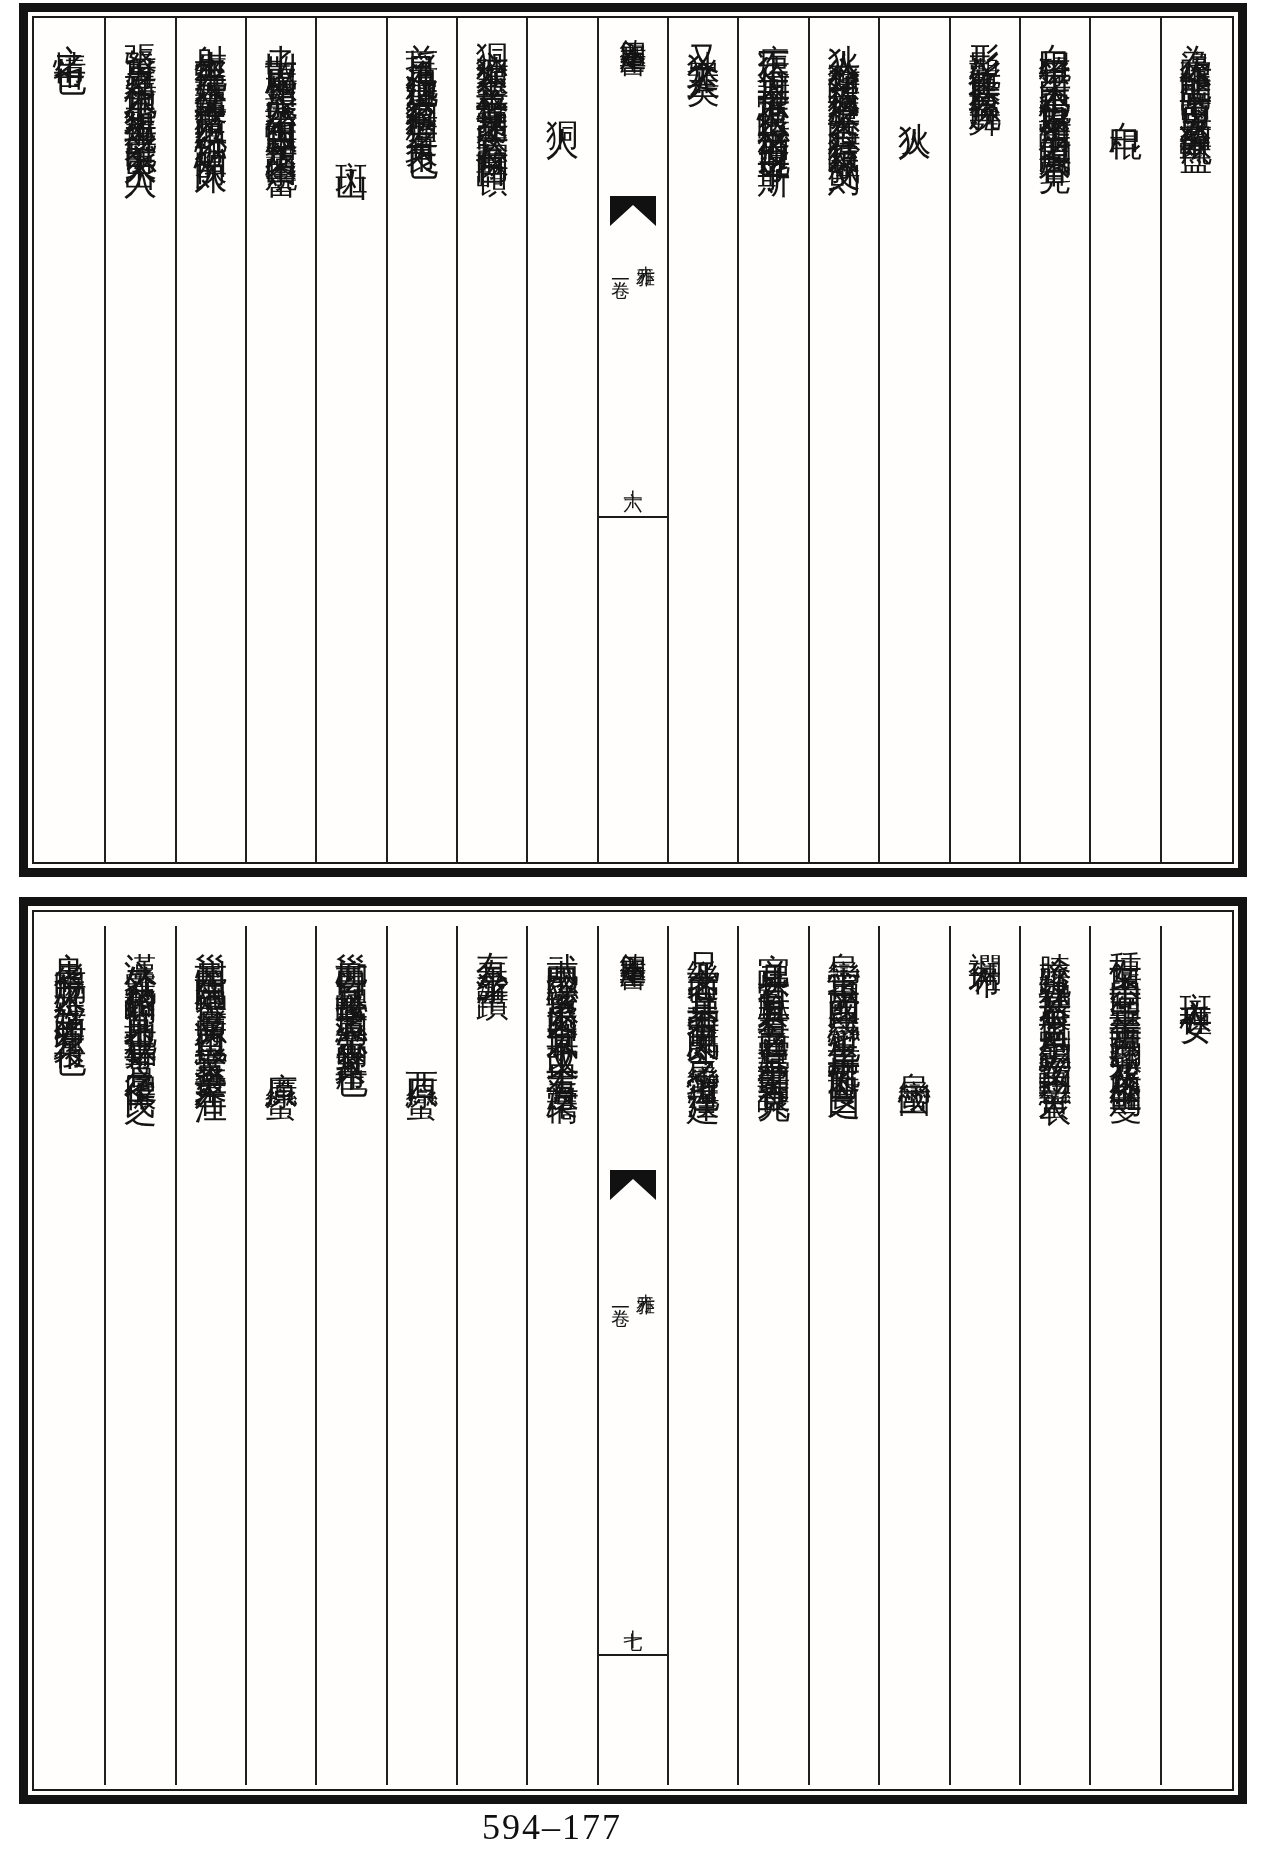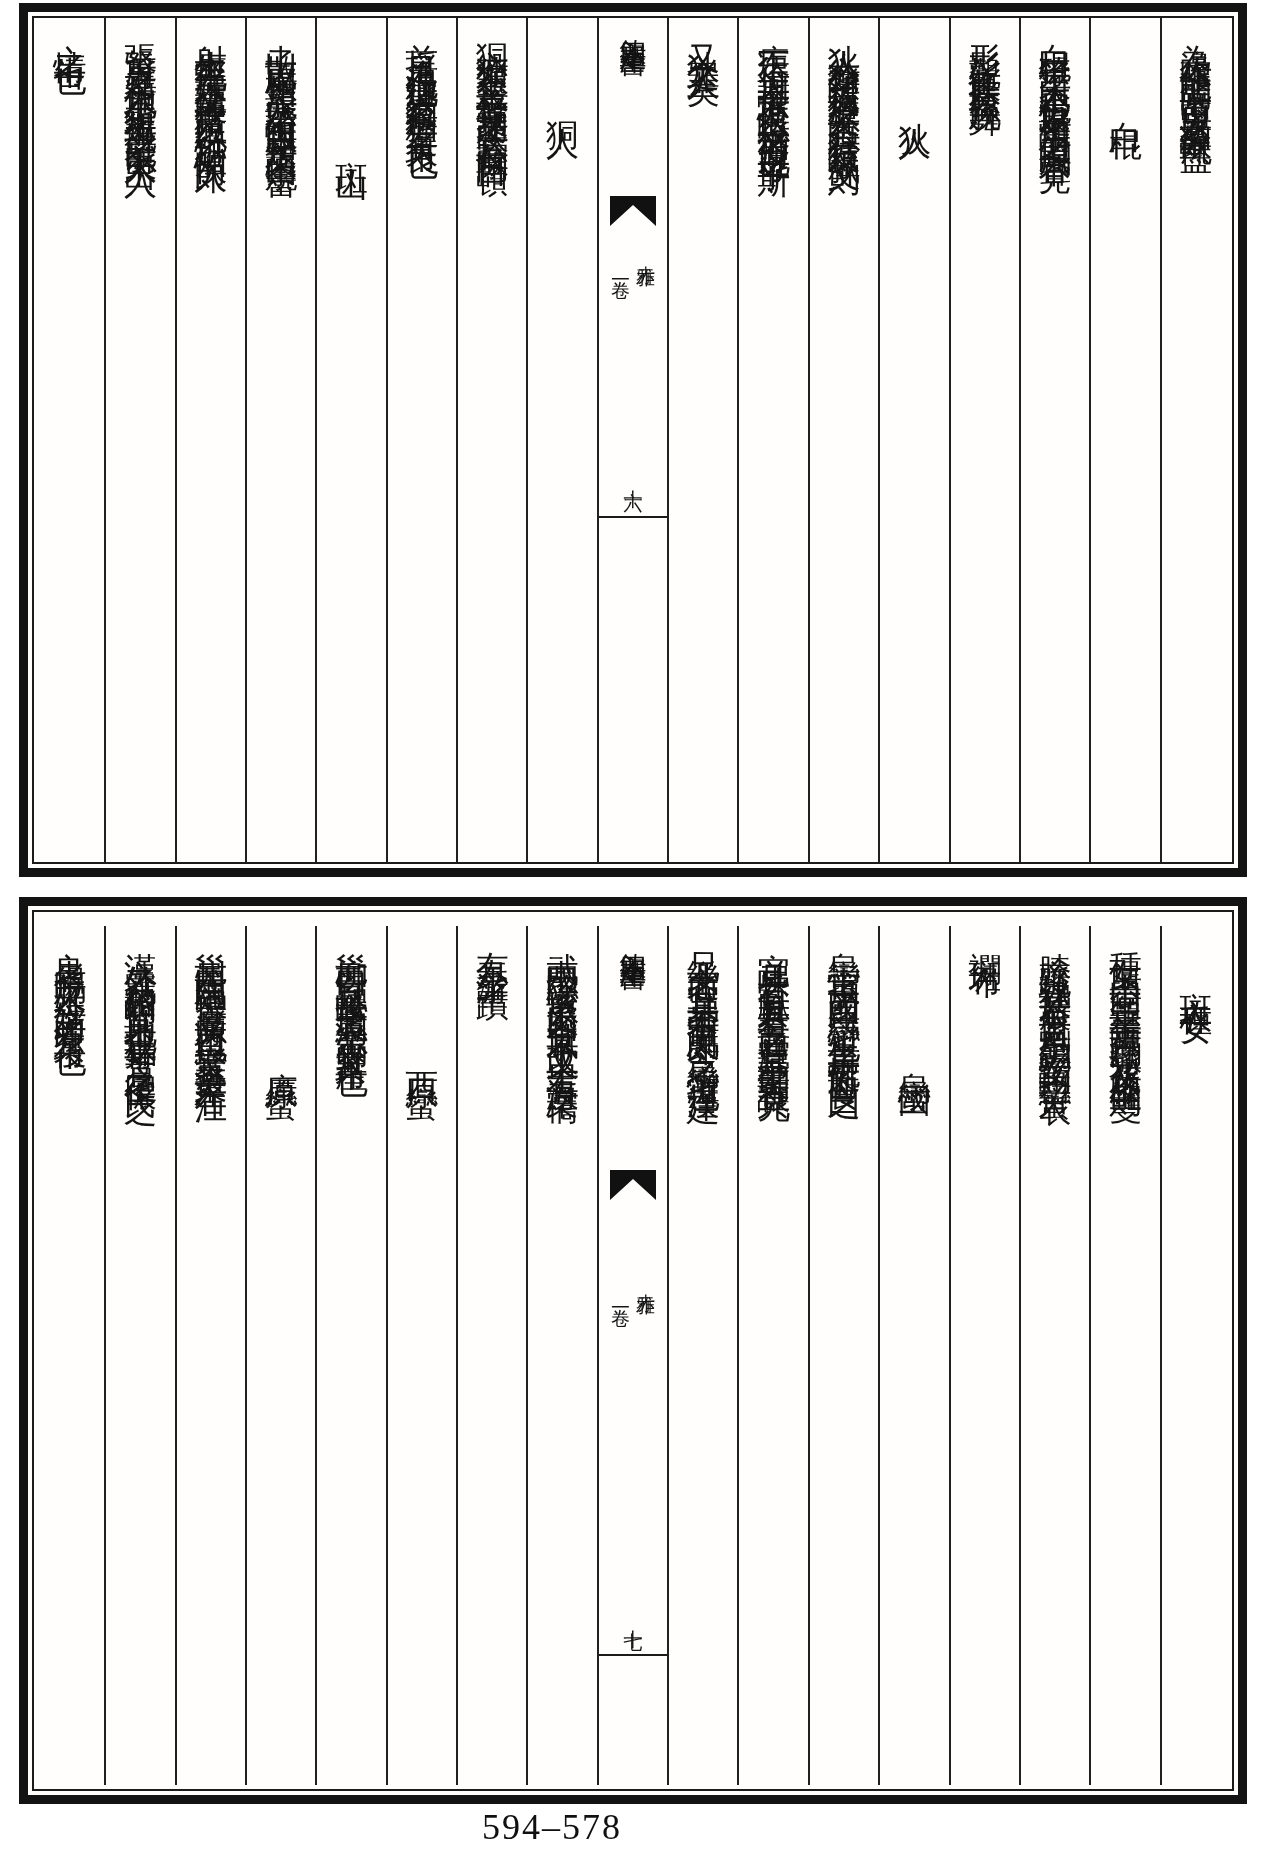--- a/index.html
+++ b/index.html
@@ -214,13 +214,13 @@
       </div>
       <div class="col">
         <div class="vtext" style="padding-top: 0px;">漢之外羈縻州峒皆其地也狄青平智高之後儂氏之</div>
       </div>
       <div class="col">
         <div class="vtext" style="padding-top: 0px;">良者得賜宋姓今姓趙者即其後也</div>
       </div>
     </div>
 </div>
 
-<div class="footer">594–578</div>
+<div class="footer">594–177</div>
 
 </body></html>

